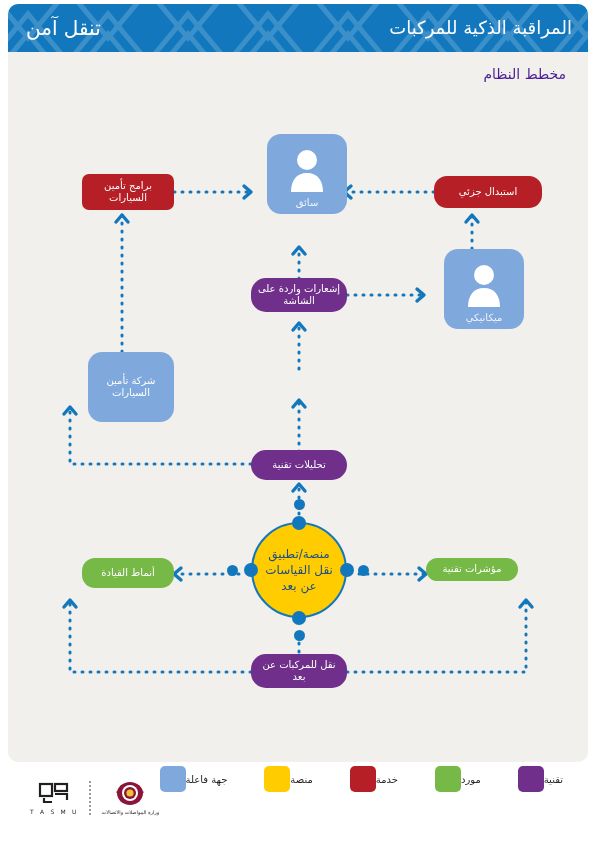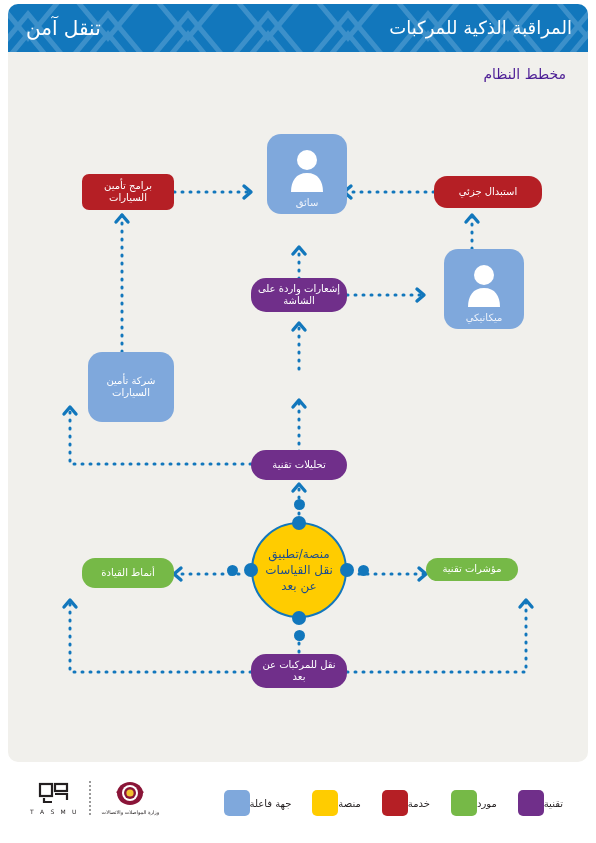--- a/index.html
+++ b/index.html
@@ -44,22 +44,22 @@
   .hub{position:absolute;border-radius:50%;background:#FFCC00;
        border:2px solid #1277BC;display:flex;align-items:center;justify-content:center;
        text-align:center;color:#1C4C8C;font-size:12px;line-height:1.35;
        box-sizing:border-box;}
   .hubdot{position:absolute;width:14px;height:14px;border-radius:50%;background:#1277BC;}
   .hubdot.sm{width:11px;height:11px;}
 
   
   .legend{position:absolute;left:8px;top:766px;width:580px;height:72px;
           background:#ffffff;display:flex;align-items:center;}
-  .legend-items{position:absolute;right:18px;top:24px;display:flex;
-                flex-direction:row-reverse;align-items:center;gap:0;}
+  .legend-items{position:absolute;right:18px;top:0;display:flex;
+                flex-direction:row-reverse;align-items:center;gap:16px;}
   .legend-item{display:flex;flex-direction:row-reverse;align-items:center;
                margin-left:14px;}
   .swatch{width:26px;height:26px;border-radius:5px;}
   .legend-label{font-size:10px;color:#231F20;margin-right:7px;white-space:nowrap;}
 
   .logos{position:absolute;left:22px;top:14px;display:flex;align-items:center;gap:10px;}
   .logo-sep{width:1px;height:34px;border-left:2px dotted #9A9A9A;}
   .tasmu{display:flex;flex-direction:column;align-items:center;}
   .tasmu-word{font-size:6px;letter-spacing:2.2px;color:#231F20;margin-top:2px;}
   .gov{display:flex;flex-direction:column;align-items:center;}

